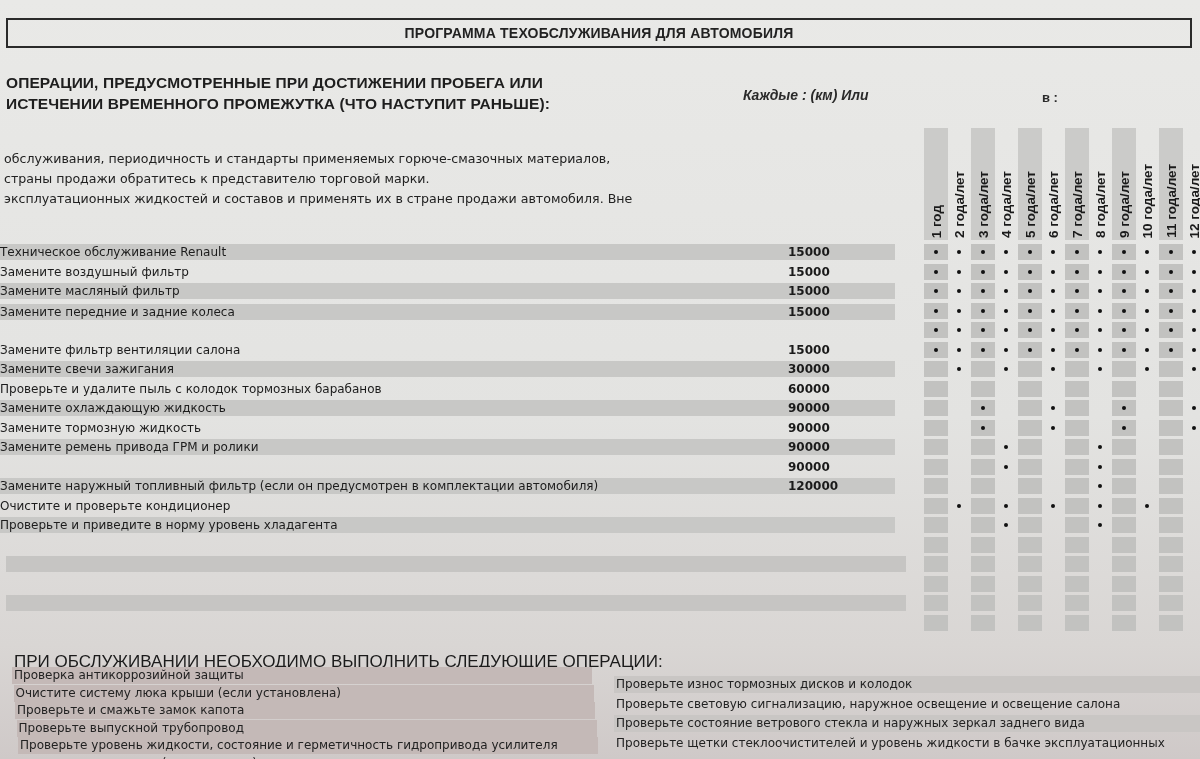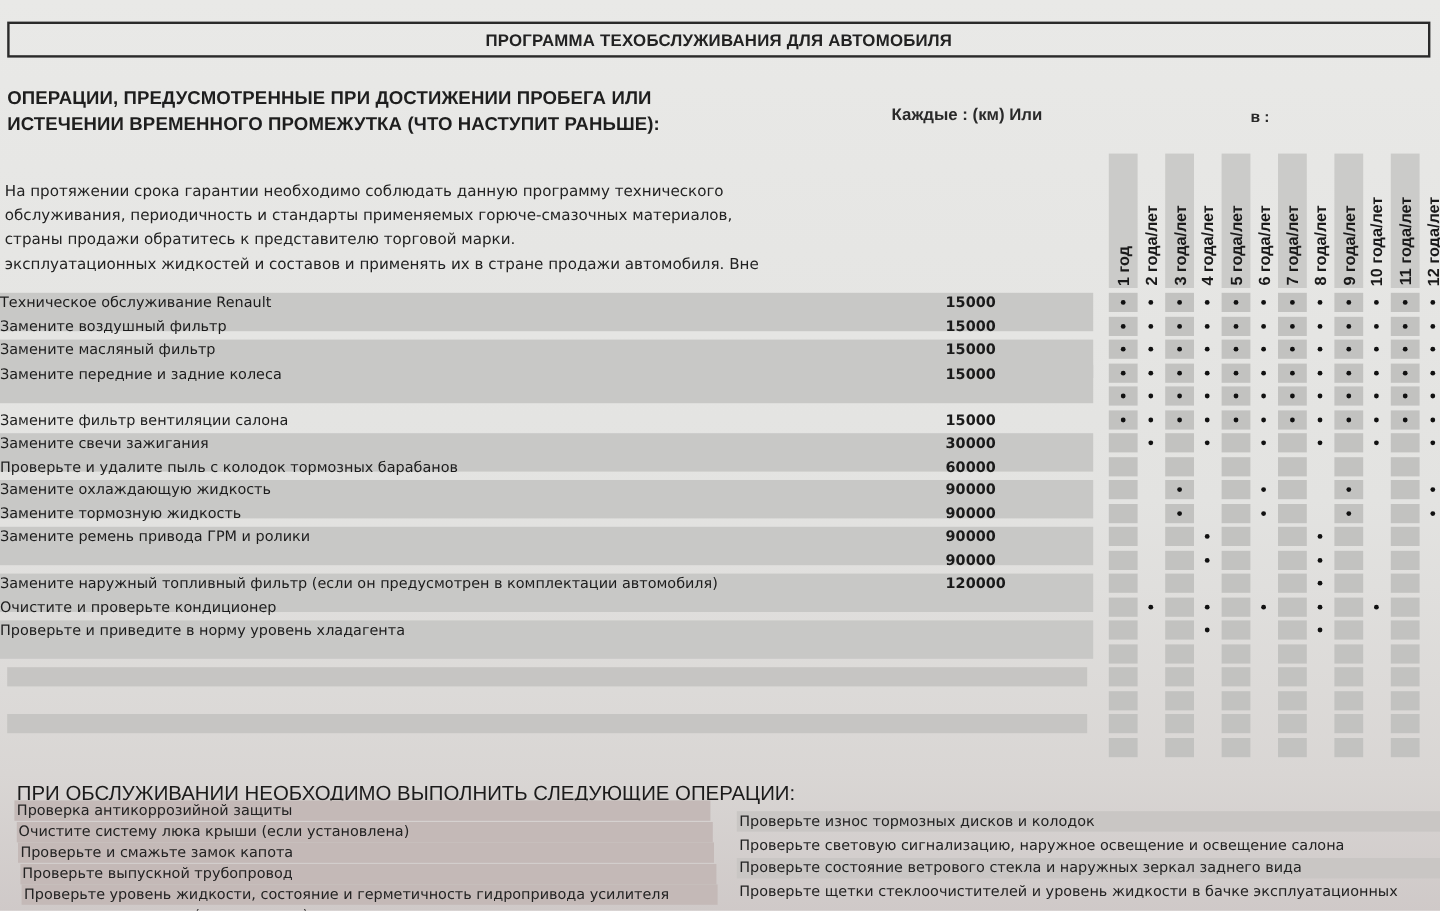--- a/index.html
+++ b/index.html
@@ -14,39 +14,39 @@
     border:2px solid #2a2a2a; box-sizing:border-box;
     display:flex; align-items:center; justify-content:center;
     font-family:"Liberation Sans", sans-serif; font-weight:bold; font-size:14px;
     letter-spacing:0.2px; color:#222;
   }
   .section-head {
     position:absolute; left:6px; top:72px; width:640px;
     font-family:"Liberation Sans", sans-serif; font-weight:bold; font-size:15.5px; line-height:21px;
     color:#1e1e1e; letter-spacing:0.1px;
   }
-  .every-km { position:absolute; left:743px; top:87px; font-family:"Liberation Sans", sans-serif; font-weight:bold; font-size:14px; color:#2a2a2a; }
+  .every-km { position:absolute; left:743px; top:87px; font-family:"Liberation Sans", sans-serif; font-weight:bold; font-size:14px; color:#2a2a2a;font-style:italic; }
   .in-label { position:absolute; left:1042px; top:90px; font-family:"Liberation Sans", sans-serif; font-weight:bold; font-size:13px; color:#2a2a2a; }
   .intro {
     position:absolute; left:4px; top:149px; width:700px;
     font-size:12.6px; line-height:20.2px; color:#222;
   }
   .colhead-band {
     position:absolute; top:128px; width:24px; height:112px;
   }
   .colhead {
     position:absolute; top:130px; width:22px; height:108px;
     display:flex; align-items:flex-end; justify-content:center;
   }
   .colhead span {
     display:block; writing-mode:vertical-rl; transform:rotate(180deg);
     font-family:"Liberation Sans", sans-serif; font-weight:bold; font-size:13.5px; color:#1a1a1a; white-space:nowrap;
   }
   .row {
-    position:absolute; left:0; height:32px; width:895px;padding-left:16px;
+    position:absolute; left:0; height:16px; width:895px;
   }
   .row.shade { background:#c8c8c6; }
   .row .op {
     position:absolute; left:0; top:0; line-height:16px; font-size:12px; color:#1c1c1c; white-space:nowrap;
   }
   .row .km {
     position:absolute; left:788px; top:0; line-height:16px; font-size:12px; font-weight:bold; color:#1a1a1a;
   }
   .cell {
     position:absolute; width:24px; height:16px;
@@ -74,21 +74,20 @@
 </div>
 
 <div class="section-head">
   <div>ОПЕРАЦИИ, ПРЕДУСМОТРЕННЫЕ ПРИ ДОСТИЖЕНИИ ПРОБЕГА ИЛИ</div>
   <div>ИСТЕЧЕНИИ ВРЕМЕННОГО ПРОМЕЖУТКА (ЧТО НАСТУПИТ РАНЬШЕ):</div>
 </div>
 <div class="every-km">Каждые : (км)  Или</div>
 <div class="in-label">в :</div>
 
 <div class="intro">
-  <div>На протяжении срока гарантии необходимо соблюдать данную программу технического</div>
   <div>обслуживания, периодичность и стандарты применяемых горюче-смазочных материалов,</div>
   <div>страны продажи обратитесь к представителю торговой марки.</div>
   <div>эксплуатационных жидкостей и составов и применять их в стране продажи автомобиля. Вне</div>
 </div>
 
 <div id="colheads">
     <div class="colhead-band" style="left: 924px; background: rgb(203, 203, 201);"></div>
     <div class="colhead" style="left: 925px;">
       <span>1 год</span>
     </div>

